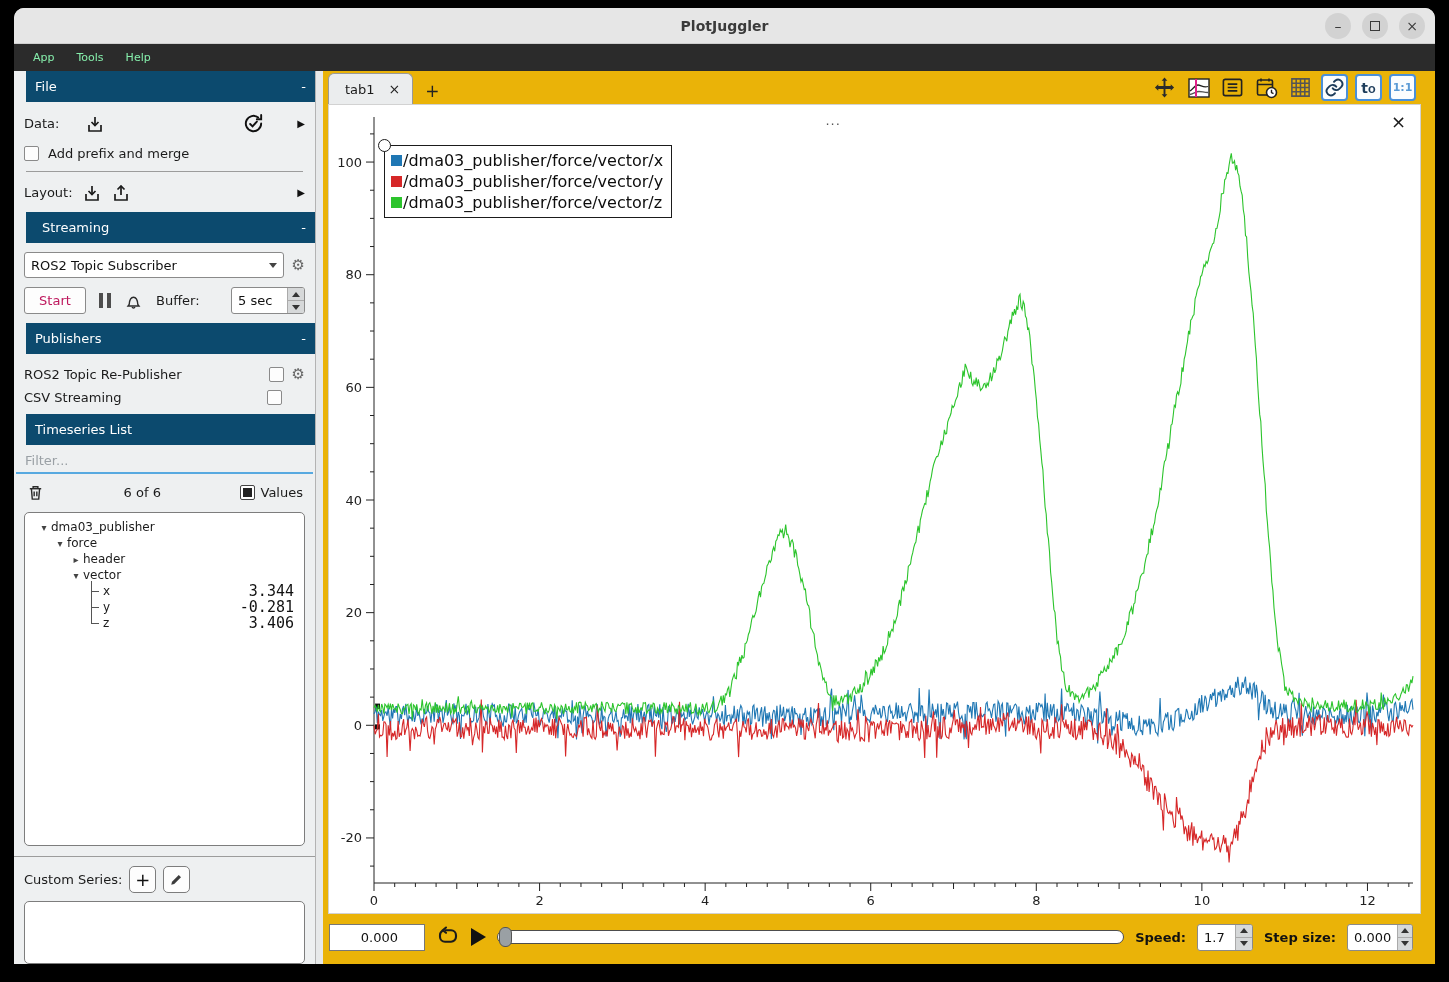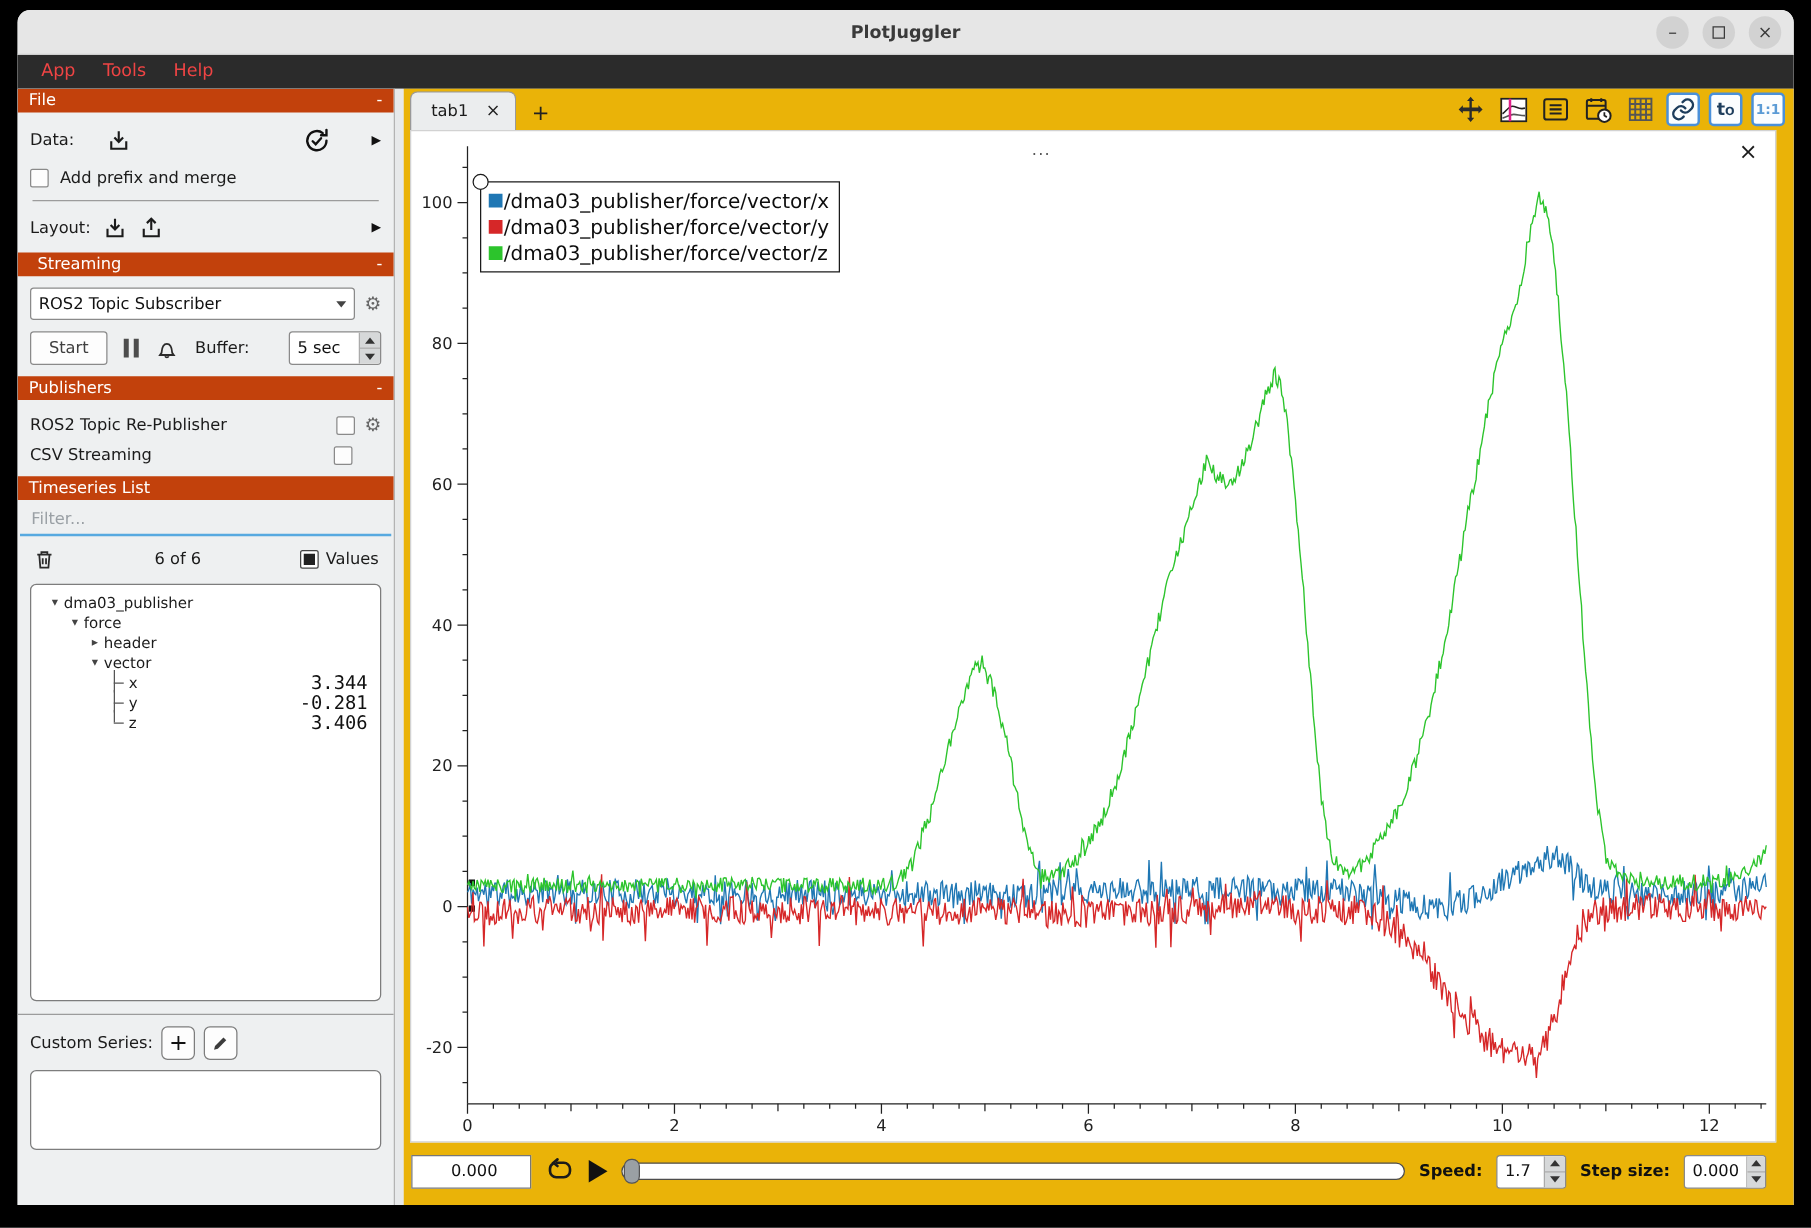--- a/index.html
+++ b/index.html
@@ -9,40 +9,40 @@
   
   .titlebar { height:36px; background:#e6e6e6; display:flex; align-items:center; justify-content:center;
               position:relative; flex:0 0 auto; border-bottom:1px solid #cfcfcf; }
   .title { font-size:14px; font-weight:bold; color:#3a3a3a; }
   .win-controls { position:absolute; right:10px; top:5px; display:flex; gap:11px; }
   .win-btn { width:26px; height:26px; border-radius:50%; background:#d2d2d2; display:flex;
              align-items:center; justify-content:center; color:#3a3a3a; font-size:14px; cursor:default; }
   .max-glyph { width:10px; height:10px; border:1.5px solid #3a3a3a; display:inline-block; }
   
   .menubar { height:27px; background:#2b2b2b; display:flex; align-items:center; flex:0 0 auto; padding-left:8px; }
-  .menu-item { color:#ef4444; font-size:14px; padding:0 11px; line-height:27px; }
+  .menu-item { color:#86efac; font-size:11px; padding:0 11px; line-height:27px; }
   
   .content { flex:1; display:flex; min-height:0; }
   .sidebar { width:302px; flex:0 0 auto; background:#eef0f1; border-right:1px solid #b3b3b3;
              display:flex; flex-direction:column; overflow:hidden; }
   .splitter { width:7px; flex:0 0 auto; background:#e7e9ea; }
   .main { flex:1; display:flex; flex-direction:column; background:#eab308; min-width:0; }
   
-  .sec-header { height:19px; background:#c2410c; color:#fff; font-size:13px; display:flex;
-                align-items:center; justify-content:space-between; padding:0 9px; flex:0 0 auto; }
+  .sec-header { height:31px; background:#0c4a6e; color:#fff; font-size:13px; display:flex;
+                align-items:center; justify-content:space-between; padding:0 9px; flex:0 0 auto;margin-left:12px; }
   .side-row { display:flex; align-items:center; padding:0 10px; color:#1b1b1b; font-size:13px; }
   .icon-btn { display:inline-flex; align-items:center; justify-content:center; }
   .chev { color:#111; font-size:10px; margin-left:auto; }
   .checkbox { width:15px; height:15px; background:#fdfdfd; border:1px solid #8a8a8a; border-radius:2px; flex:0 0 auto; }
   .divider { border-top:1px solid #9c9c9c; margin:8px 12px; }
   .combo { flex:1; height:26px; background:#fff; border:1px solid #8a8a8a; border-radius:3px;
            display:flex; align-items:center; padding:0 6px; font-size:13px; color:#111; }
   .combo-arrow { margin-left:auto; width:0; height:0; border-left:4px solid transparent;
                  border-right:4px solid transparent; border-top:5px solid #444; }
-  .btn { background:#fdfdfd; border:1px solid #8a8a8a; border-radius:3px; font-size:13px; color:#404040;
+  .btn { background:#fdfdfd; border:1px solid #8a8a8a; border-radius:3px; font-size:13px; color:#be185d;
          display:inline-flex; align-items:center; justify-content:center; }
   .pause-bars { display:inline-flex; gap:4px; }
   .pause-bars i { width:4px; height:15px; background:#4d4d4d; display:inline-block; }
   .spin { display:flex; height:27px; background:#fff; border:1px solid #8a8a8a; border-radius:3px; overflow:hidden; }
   .spin .val { flex:1; display:flex; align-items:center; padding:0 6px; font-size:13px; color:#111; }
   .spin .arrows { width:17px; display:flex; flex-direction:column; border-left:1px solid #aaa; }
   .spin .arrows span { flex:1; background:#d6d8d9; display:flex; align-items:center; justify-content:center; }
   .spin .arrows span + span { border-top:1px solid #aaa; }
   .tri-up { width:0; height:0; border-left:4px solid transparent; border-right:4px solid transparent; border-bottom:5px solid #333; }
   .tri-dn { width:0; height:0; border-left:4px solid transparent; border-right:4px solid transparent; border-top:5px solid #333; }
@@ -66,21 +66,21 @@
   .custom-row { display:flex; align-items:center; gap:7px; padding:0 10px; margin-top:9px; font-size:13px; color:#1b1b1b; }
   .sq-btn { width:27px; height:27px; background:#fdfdfd; border:1px solid #7d7d7d; border-radius:5px;
             display:flex; align-items:center; justify-content:center; font-size:18px; color:#111; }
   .custom-box { margin:8px 10px 0; height:64px; background:#fff; border:1px solid #7d7d7d; border-radius:5px; }
   
   .tabstrip { height:33px; flex:0 0 auto; display:flex; align-items:flex-end; padding-left:5px; position:relative; }
   .tab { height:31px; display:flex; align-items:center; gap:14px; padding:0 12px 0 16px; background:#ebedee;
          border:1px solid #999; border-bottom:none; border-radius:6px 6px 0 0; font-size:13px; color:#1b1b1b; }
   .tab-close { font-size:14px; color:#222; }
   .newtab { font-size:17px; color:#222; padding:0 12px; align-self:center; margin-top:6px; }
-  .plot-toolbar { position:absolute; right:7px; top:3px; display:flex; gap:7px; align-items:flex-end; }
+  .plot-toolbar { position:absolute; right:19px; top:3px; display:flex; gap:7px; align-items:flex-end; }
   .tool-btn { width:27px; height:27px; display:flex; align-items:center; justify-content:center; border-radius:4px; }
   .tool-btn.active { border:2px solid #4a90d9; background:#fbfdfe; }
   .t0-label { font-size:14px; font-weight:bold; color:#1d3d5c; line-height:1; }
   .t0-sub { font-size:9px; font-weight:bold; color:#1d3d5c; }
   .ratio-label { font-size:11px; font-weight:bold; color:#5b9bd5; }
   .plot-widget { flex:1; margin:0 14px 0 5px; background:#fff; border:1px solid #d2d2d2; position:relative; min-height:0; }
   #chart-svg { position:absolute; inset:0; width:100%; height:100%; }
   .plot-more { position:absolute; top:8px; left:45.5%; color:#555; font-size:13px; letter-spacing:1px; }
   .plot-close { position:absolute; top:8px; right:14px; color:#1b1b1b; font-size:18px; line-height:1; }
   .legend { position:absolute; left:55px; top:40px; background:#fff; border:1px solid #1b1b1b; padding:4px 8px 4px 6px; z-index:3; }

